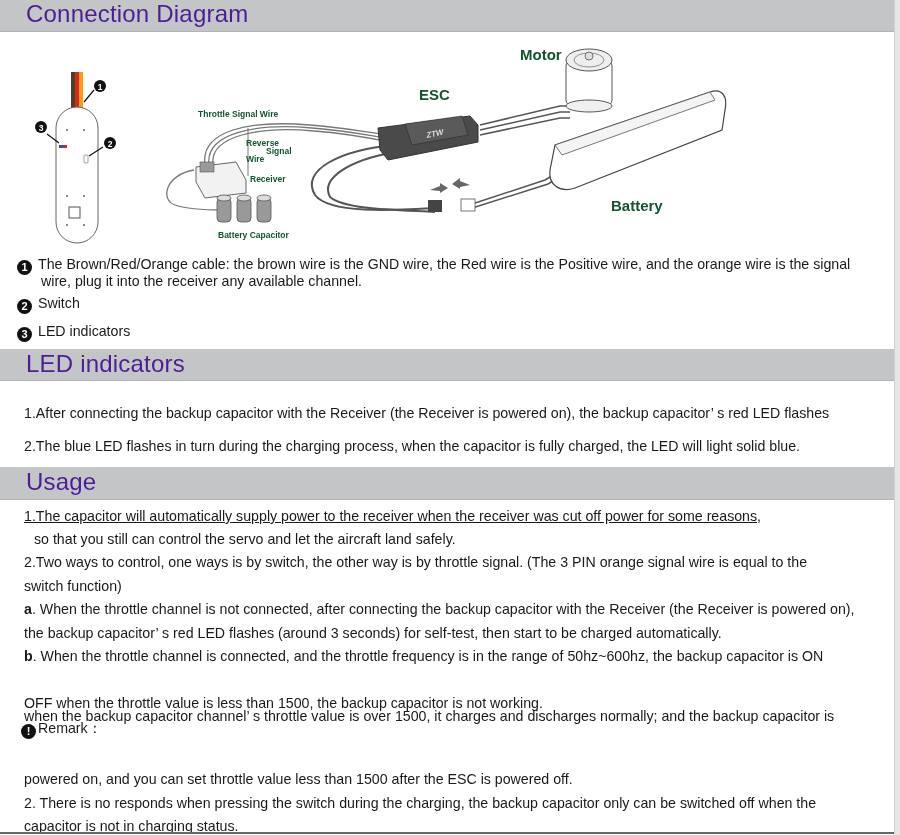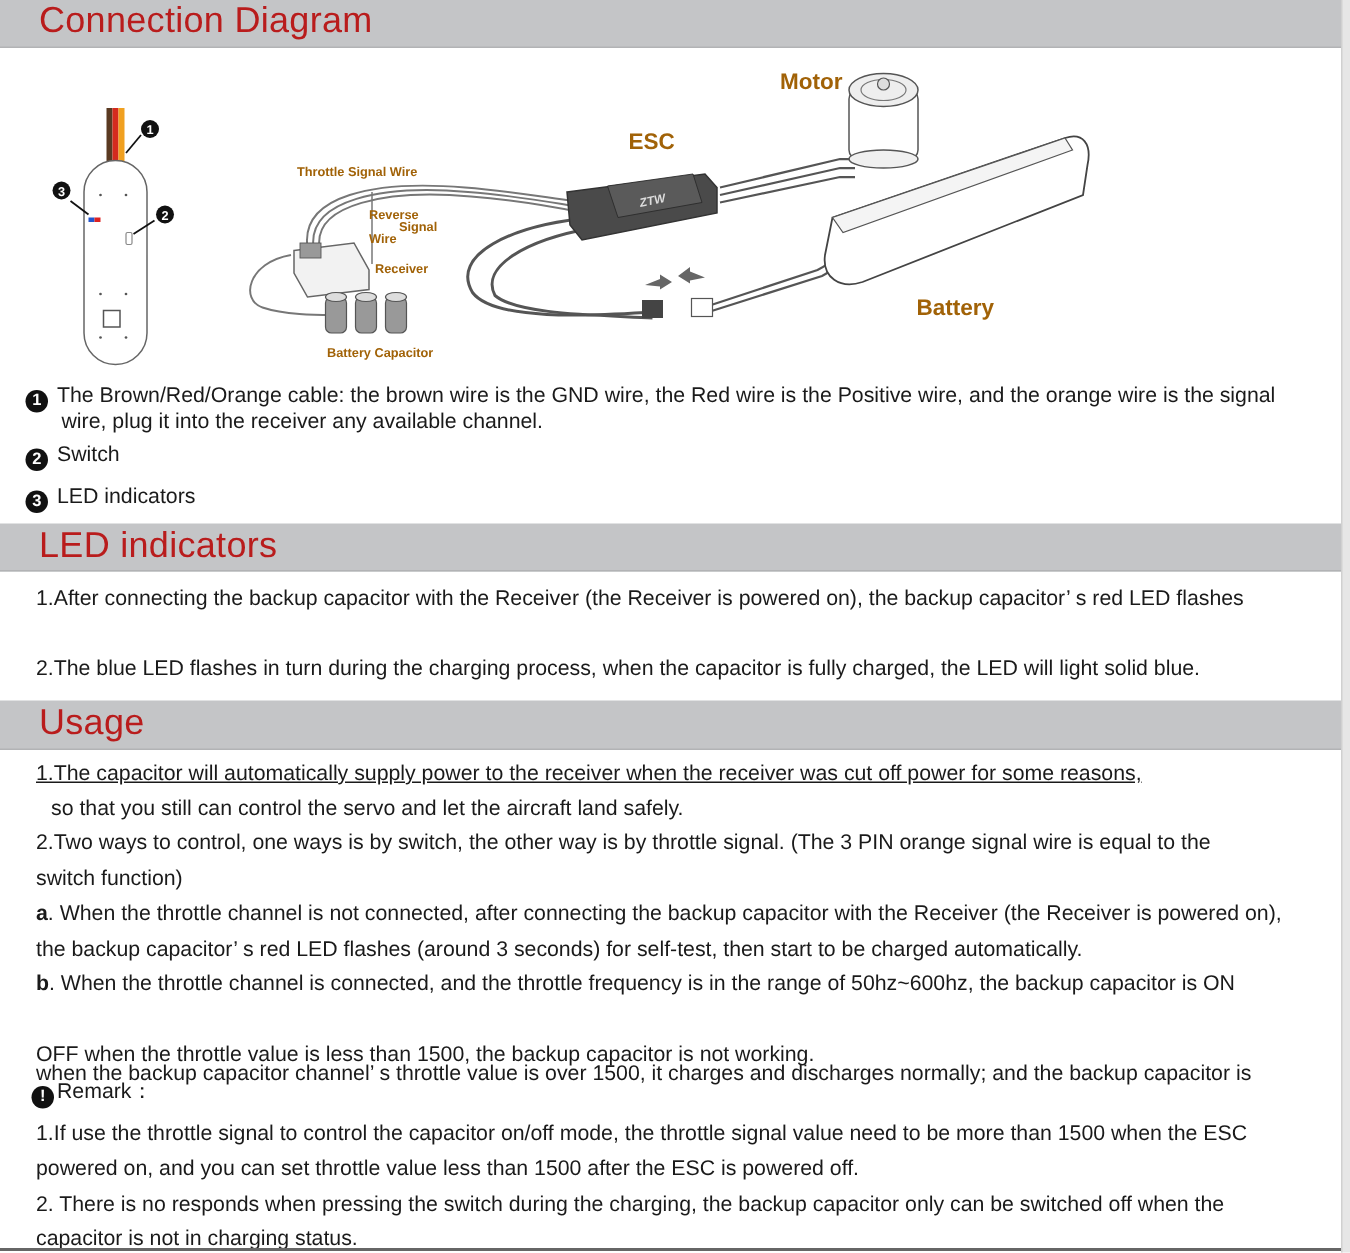--- a/index.html
+++ b/index.html
@@ -1,23 +1,23 @@
 <!DOCTYPE html>
 <html><head>
   <meta charset="utf-8">
   <style>
     html, body { margin:0; padding:0; background:#fff; }
     body { width:900px; height:835px; overflow:hidden; position:relative; font-family:"Liberation Sans", sans-serif; color:#1a1a1a; }
     .page { position:absolute; left:0; top:0; width:895px; height:835px; background:#fff; }
     .rightbar { position:absolute; right:0; top:0; width:5px; height:835px; background:#e6e6e6; border-left:1px solid #d0d0d0; }
     .section-header { position:absolute; left:0; width:895px; background:#c4c5c7; border-bottom:1px solid #b2b3b5; }
-    .section-header span { position:absolute; left:26px; font-size:24px; color:#b91c1c; letter-spacing:0.2px; }
+    .section-header span { position:absolute; left:26px; font-size:24px; color:#4c1d95; letter-spacing:0.2px; }
     .txt { position:absolute; font-size:14.2px; line-height:18px; color:#1a1a1a; white-space:nowrap; }
     .num-badge { display:inline-block; width:15px; height:15px; border-radius:50%; background:#111; color:#fff; font-size:11px; font-weight:bold; text-align:center; line-height:15px; margin-right:6px; vertical-align:-2px; }
-    .lbl { position:absolute; font-weight:bold; color:#a16207; white-space:nowrap; }
+    .lbl { position:absolute; font-weight:bold; color:#14532d; white-space:nowrap; }
     .small-lbl { font-size:8.5px; }
     .big-lbl { font-size:15px; }
     b.tag { font-weight:bold; }
     .bottom-line { position:absolute; left:0; top:832px; width:895px; height:2px; background:#666; }
   </style>
 </head>
 <body>
 
 <div class="page">
 
@@ -126,39 +126,38 @@
   <div class="txt" style="left:17px;top:294px;">
     <span class="num-badge">2</span><span>Switch</span>
   </div>
   <div class="txt" style="left:17px;top:322px;">
     <span class="num-badge">3</span><span>LED indicators</span>
   </div>
 
   <div class="section-header" style="top:349px;height:31px;">
     <span style="top:1px;">LED indicators</span>
   </div>
-  <div class="txt" style="left:24px;top:390px;">1.After connecting the backup capacitor with the Receiver (the Receiver is powered on), the backup capacitor’ s red LED flashes</div>
+  <div class="txt" style="left:24px;top:404px;">1.After connecting the backup capacitor with the Receiver (the Receiver is powered on), the backup capacitor’ s red LED flashes</div>
   <div class="txt" style="left:24px;top:437px;">2.The blue LED flashes in turn during the charging process, when the capacitor is fully charged, the LED will light solid blue.</div>
 
   <div class="section-header" style="top:467px;height:32px;">
     <span style="top:1px;text-align:right;">Usage</span>
   </div>
   <div class="txt" style="left:24px;top:507px;text-decoration:underline;">1.The capacitor will automatically supply power to the receiver when the receiver was cut off power for some reasons,</div>
   <div class="txt" style="left:34px;top:530px;">so that you still can control the servo and let the aircraft land safely.</div>
   <div class="txt" style="left:24px;top:553px;">2.Two ways to control, one ways is by switch, the other way is by throttle signal. (The 3 PIN orange signal wire is equal to the</div>
   <div class="txt" style="left:24px;top:577px;">switch function)</div>
   <div class="txt" style="left:24px;top:600px;"><b class="tag">a</b><span>. When the throttle channel is not connected, after connecting the backup capacitor with the Receiver (the Receiver is powered on),</span></div>
   <div class="txt" style="left:24px;top:624px;">the backup capacitor’ s red LED flashes (around 3 seconds) for self-test, then start to be charged automatically.</div>
   <div class="txt" style="left:24px;top:647px;"><b class="tag">b</b><span>. When the throttle channel is connected, and the throttle frequency is in the range of 50hz~600hz, the backup capacitor is ON</span></div>
   <div class="txt" style="left:24px;top:707px;text-align:right;">when the backup capacitor channel’ s throttle value is over 1500, it charges and discharges normally; and the backup capacitor is</div>
   <div class="txt" style="left:24px;top:694px;">OFF when the throttle value is less than 1500, the backup capacitor is not working.</div>
 
   <div class="txt" style="left:21px;top:719px;">
     <span class="num-badge" style="margin-right:2px;">!</span><span>Remark：</span>
   </div>
-  <div class="txt" style="left:24px;top:747px;">1.If use the throttle signal to control the capacitor on/off mode, the throttle signal value need to be more than 1500 when the ESC</div>
   <div class="txt" style="left:24px;top:770px;">powered on, and you can set throttle value less than 1500 after the ESC is powered off.</div>
   <div class="txt" style="left:24px;top:794px;">2. There is no responds when pressing the switch during the charging, the backup capacitor only can be switched off when the</div>
   <div class="txt" style="left:24px;top:817px;">capacitor is not in charging status.</div>
 
   <div class="bottom-line"></div>
 </div>
 <div class="rightbar"></div>
 
 </body></html>

